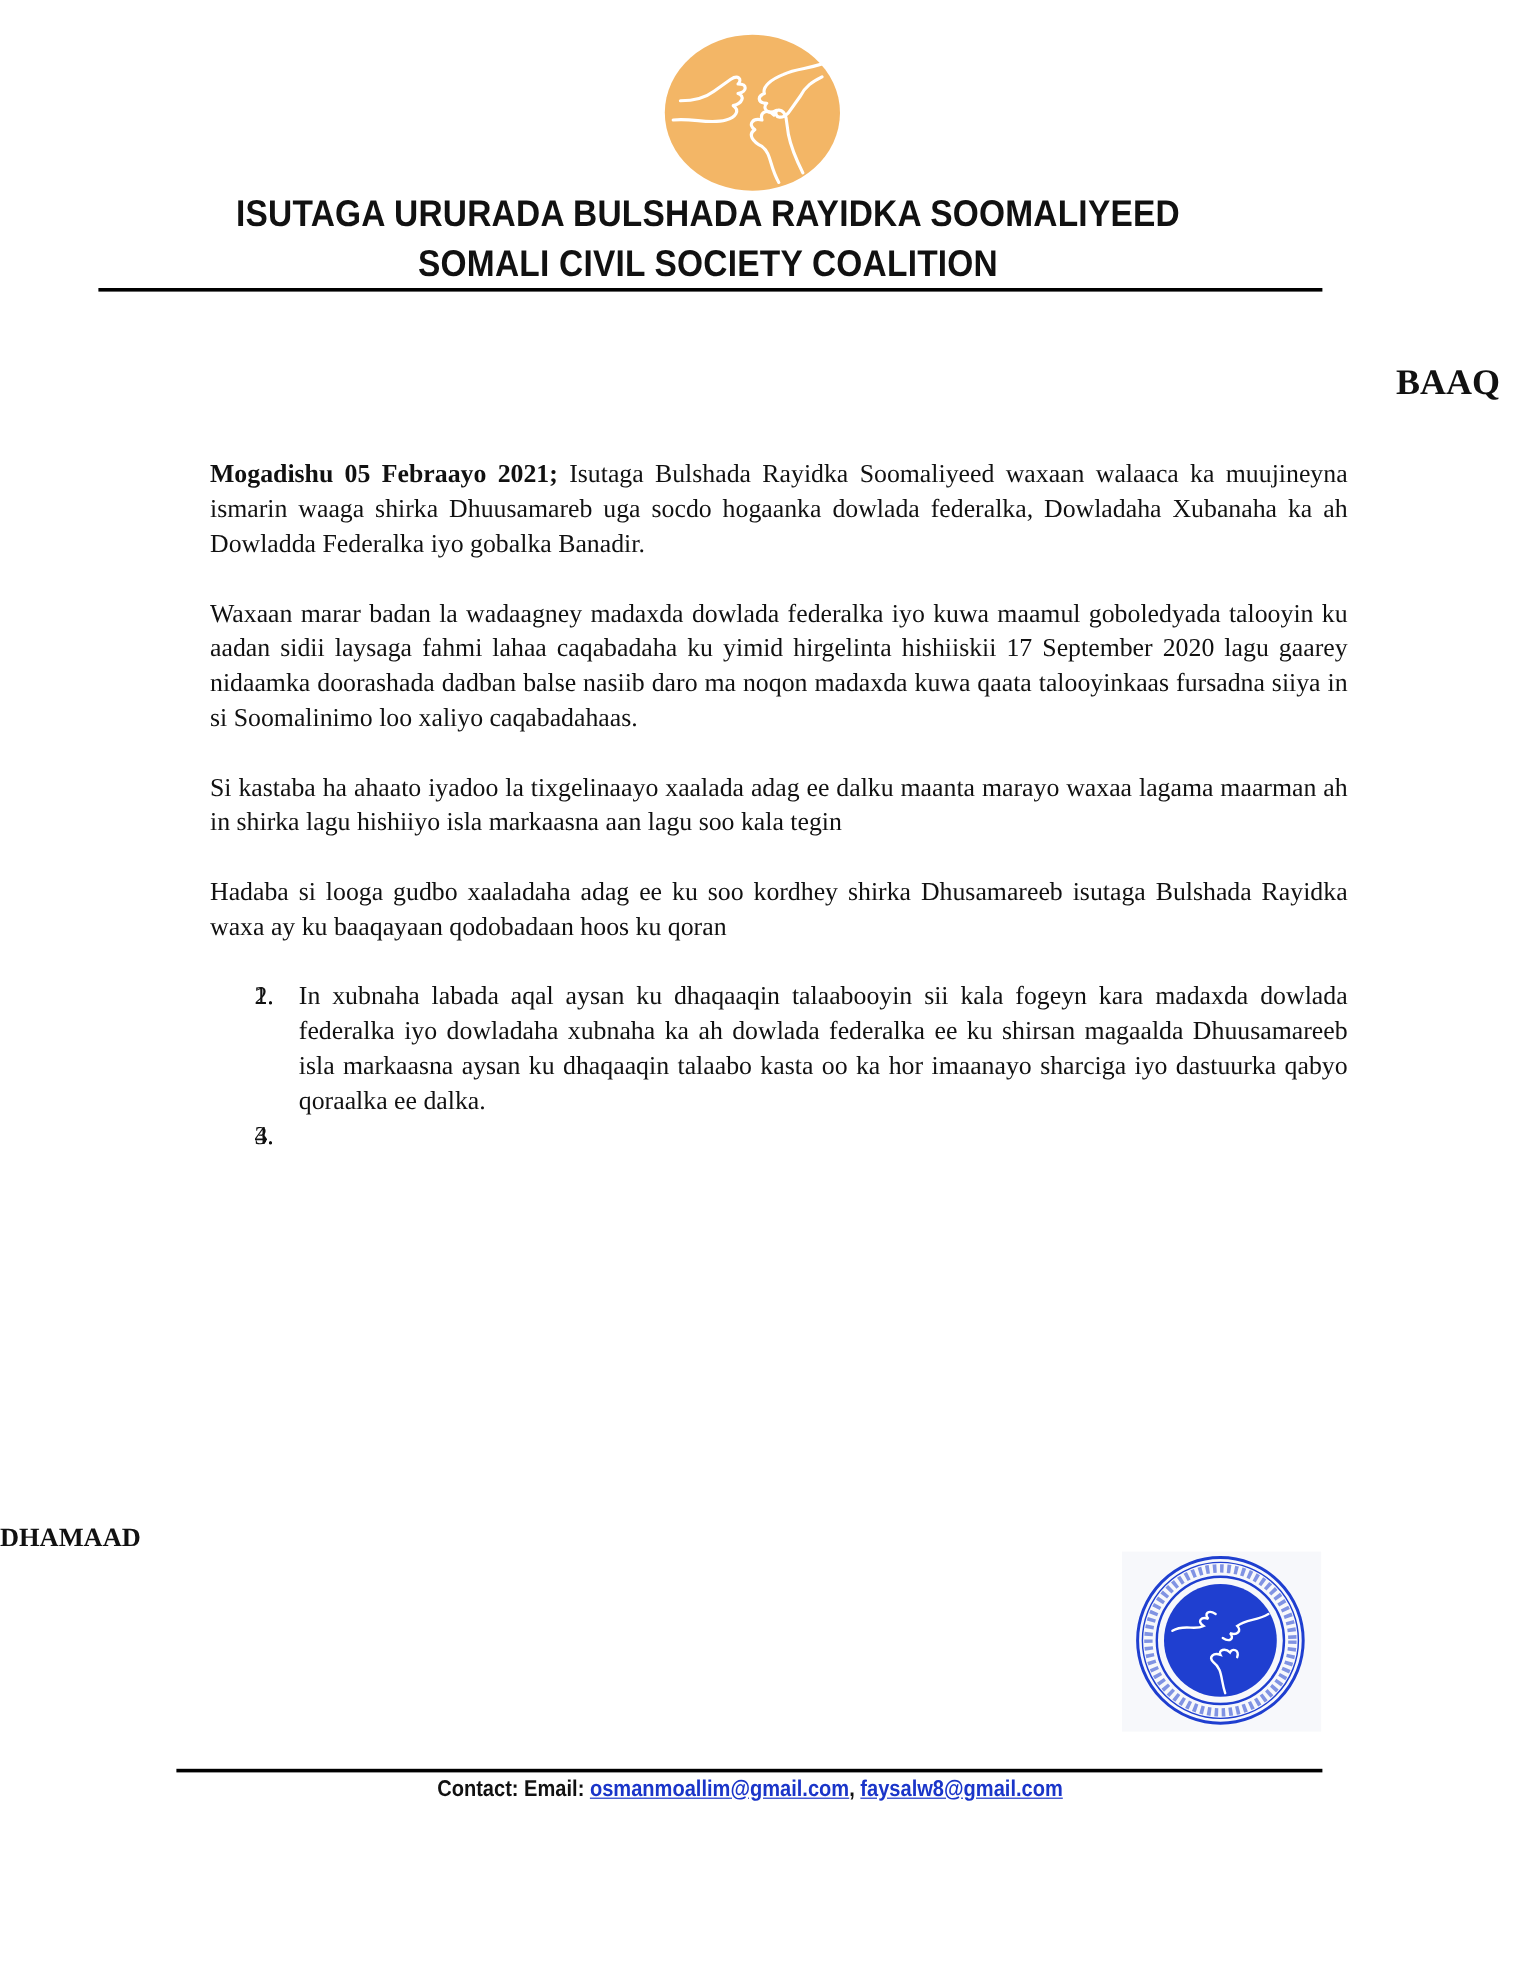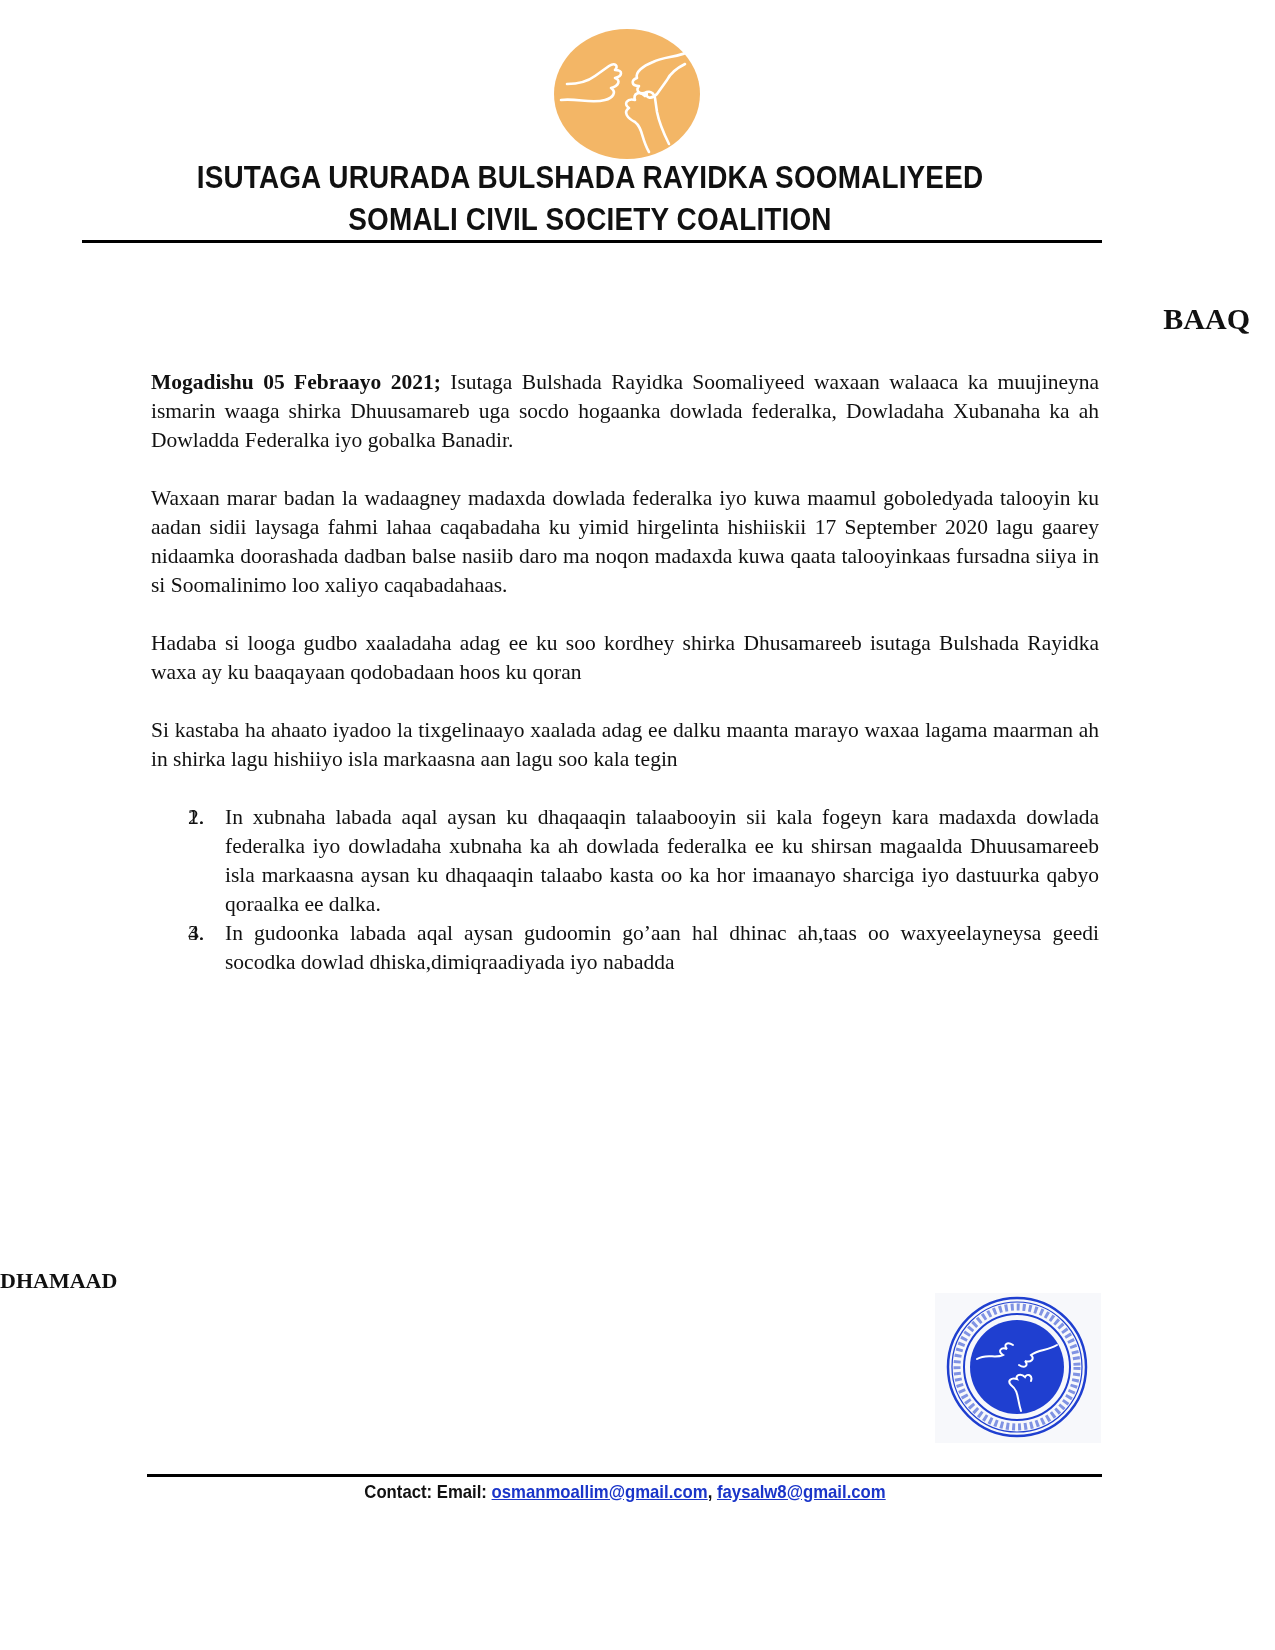--- a/index.html
+++ b/index.html
@@ -35,30 +35,30 @@
     </g>
   </svg>
 </div>
 
 <div class="org-title l1">ISUTAGA URURADA BULSHADA RAYIDKA SOOMALIYEED</div>
 <div class="org-title l2">SOMALI CIVIL SOCIETY COALITION</div>
 <div class="rule-top"></div>
 
 <div class="doc-heading">BAAQ</div>
 
-<div class="body" style="top: 368px;">
+<div class="body" style="top: 381px; margin-left: 24px;">
   <p><b>Mogadishu 05 Febraayo 2021;</b><span> Isutaga Bulshada Rayidka Soomaliyeed waxaan walaaca ka muujineyna ismarin waaga shirka Dhuusamareb uga socdo hogaanka dowlada federalka, Dowladaha Xubanaha ka ah Dowladda Federalka iyo gobalka Banadir.</span></p>
   <p>Waxaan marar badan la wadaagney madaxda dowlada federalka iyo kuwa maamul goboledyada talooyin ku aadan sidii laysaga fahmi lahaa caqabadaha ku yimid hirgelinta hishiiskii 17 September 2020 lagu gaarey nidaamka doorashada dadban balse nasiib daro ma noqon madaxda kuwa qaata talooyinkaas fursadna siiya in si Soomalinimo loo xaliyo caqabadahaas.</p>
+  <p>Si kastaba ha ahaato iyadoo la tixgelinaayo xaalada adag ee dalku maanta marayo waxaa lagama maarman ah in shirka lagu hishiiyo isla markaasna aan lagu soo kala tegin</p>
   <p>Hadaba si looga gudbo xaaladaha adag ee ku soo kordhey shirka Dhusamareeb isutaga Bulshada Rayidka waxa ay ku baaqayaan qodobadaan hoos ku qoran</p>
-  <p>Si kastaba ha ahaato iyadoo la tixgelinaayo xaalada adag ee dalku maanta marayo waxaa lagama maarman ah in shirka lagu hishiiyo isla markaasna aan lagu soo kala tegin</p>
   <ol class="points">
     <li><span class="num">1.</span></li>
     <li><span class="num">2.</span><span>In xubnaha labada aqal aysan ku dhaqaaqin talaabooyin sii kala fogeyn kara madaxda dowlada federalka iyo dowladaha xubnaha ka ah dowlada federalka ee ku shirsan magaalda Dhuusamareeb isla markaasna aysan ku dhaqaaqin talaabo kasta oo ka hor imaanayo sharciga iyo dastuurka qabyo qoraalka ee dalka.</span></li>
     <li><span class="num">3.</span></li>
-    <li><span class="num">4.</span><span>In gudoonka labada aqal aysan gudoomin go’aan hal dhinac ah,taas oo waxyeelayneysa geedi socodka dowlad dhiska,dimiqraadiyada iyo nabadda</span></li>
+    <li><span class="num">4.</span></li>
   </ol>
 </div>
 
 <div class="closing">DHAMAAD</div>
 
 <div class="stamp">
   <svg width="166" height="150" viewBox="0 0 166 150">
     <circle cx="82" cy="74" r="69" fill="none" stroke="#1f3fd0" stroke-width="2.5"></circle>
     <circle cx="82" cy="74" r="65" fill="none" stroke="#1f3fd0" stroke-width="1.2"></circle>
     <circle cx="82" cy="74" r="60" fill="none" stroke="#1f3fd0" stroke-width="7" stroke-dasharray="3 3" opacity="0.55"></circle>

